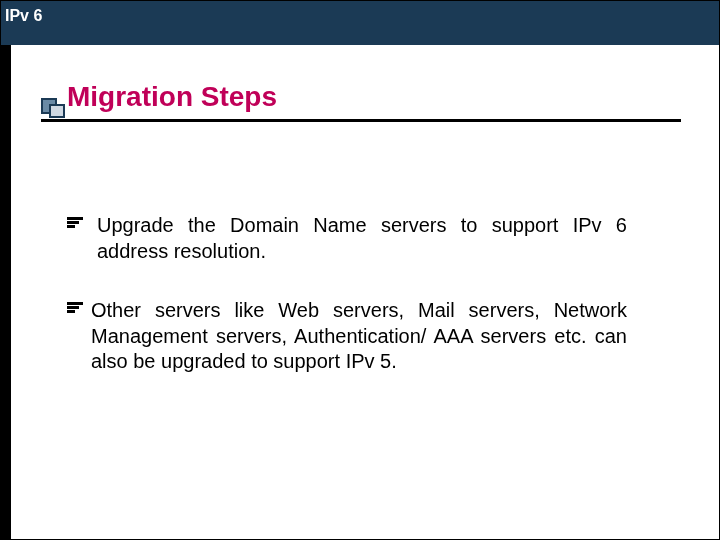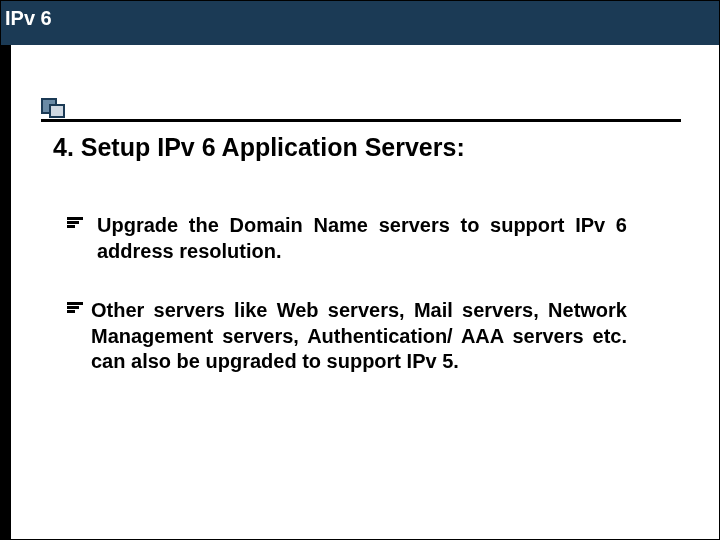--- a/index.html
+++ b/index.html
@@ -1,29 +1,29 @@
 <!DOCTYPE html>
 <html><head>
 <meta charset="utf-8">
 <style>
   * { margin: 0; padding: 0; box-sizing: border-box; }
   html, body { width: 720px; height: 540px; font-family: Arial, Helvetica, sans-serif; background: #fff; }
   .slide { width: 720px; height: 540px; position: relative; border: 1px solid #000; background: #fff; }
   .top-band { position: absolute; left: 0; top: 0; width: 100%; height: 44px; background: #1b3a55; }
-  .top-label { position: absolute; left: 4px; top: 6px; color: #fff; font-weight: bold; font-size: 20px; }
+  .top-label { position: absolute; left: 4px; top: 6px; color: #fff; font-weight: bold; font-size: 16px; }
   .left-beam { position: absolute; left: 0; top: 44px; width: 10px; height: 496px; background: #000; }
   .title-row { position: absolute; left: 66px; top: 80px; width: 618px; }
   .title-text { color: #c00058; font-weight: bold; font-size: 28px; line-height: 1.15; }
   .title-icon { position: absolute; left: 40px; top: 97px; width: 28px; height: 20px; }
   .title-underline { position: absolute; left: 40px; top: 118px; width: 640px; height: 3px; background: #000; }
   .subtitle { position: absolute; left: 52px; top: 132px; font-weight: bold; font-size: 25px; color: #000; }
   .content { position: absolute; left: 66px; top: 212px; width: 560px; }
   .item { display: flex; margin-bottom: 34px; }
   .bullet-wrap { flex: 0 0 24px; padding-top: 4px; }
-  .item-text { flex: 1; font-weight: bold; font-size: 20px; color: #000; text-align: justify; line-height: 1.28; }
+  .item-text { flex: 1; font-weight: normal; font-size: 20px; color: #000; text-align: justify; line-height: 1.28; }
   .gap-start { padding-left: 6px; }
   
   .fbullet { width: 16px; height: 11px; position: relative; }
   .fbullet .bar { position: absolute; background: #000; height: 3px; }
   .fbullet .b1 { left: 0; top: 0; width: 16px; }
   .fbullet .b2 { left: 0; top: 4px; width: 12px; }
   .fbullet .b3 { left: 0; top: 8px; width: 8px; }
   
   .ticon-back { position: absolute; left: 0; top: 0; width: 16px; height: 16px; border: 2px solid #1b3a55; background: #6a8aa5; }
   .ticon-front { position: absolute; left: 8px; top: 6px; width: 16px; height: 14px; border: 2px solid #1b3a55; background: #cfd8e2; }
@@ -35,23 +35,25 @@
 
   <div class="top-band"></div>
   <div class="top-label">IPv 6</div>
   <div class="left-beam"></div>
 
   <div class="title-icon">
     <div class="ticon-back"></div>
     <div class="ticon-front"></div>
   </div>
 
+  <div class="title-row">
+    <div class="title-text">Migration Steps</div>
+  </div>
   <div class="title-underline"></div>
 
-  <div class="subtitle">4. Setup IPv 6 Application Servers:</div>
 
   <div class="content">
     <div class="item">
       <div class="bullet-wrap">
         <div class="fbullet">
             <div class="bar b1"></div>
             <div class="bar b2"></div>
             <div class="bar b3"></div>
           </div>
       </div>

